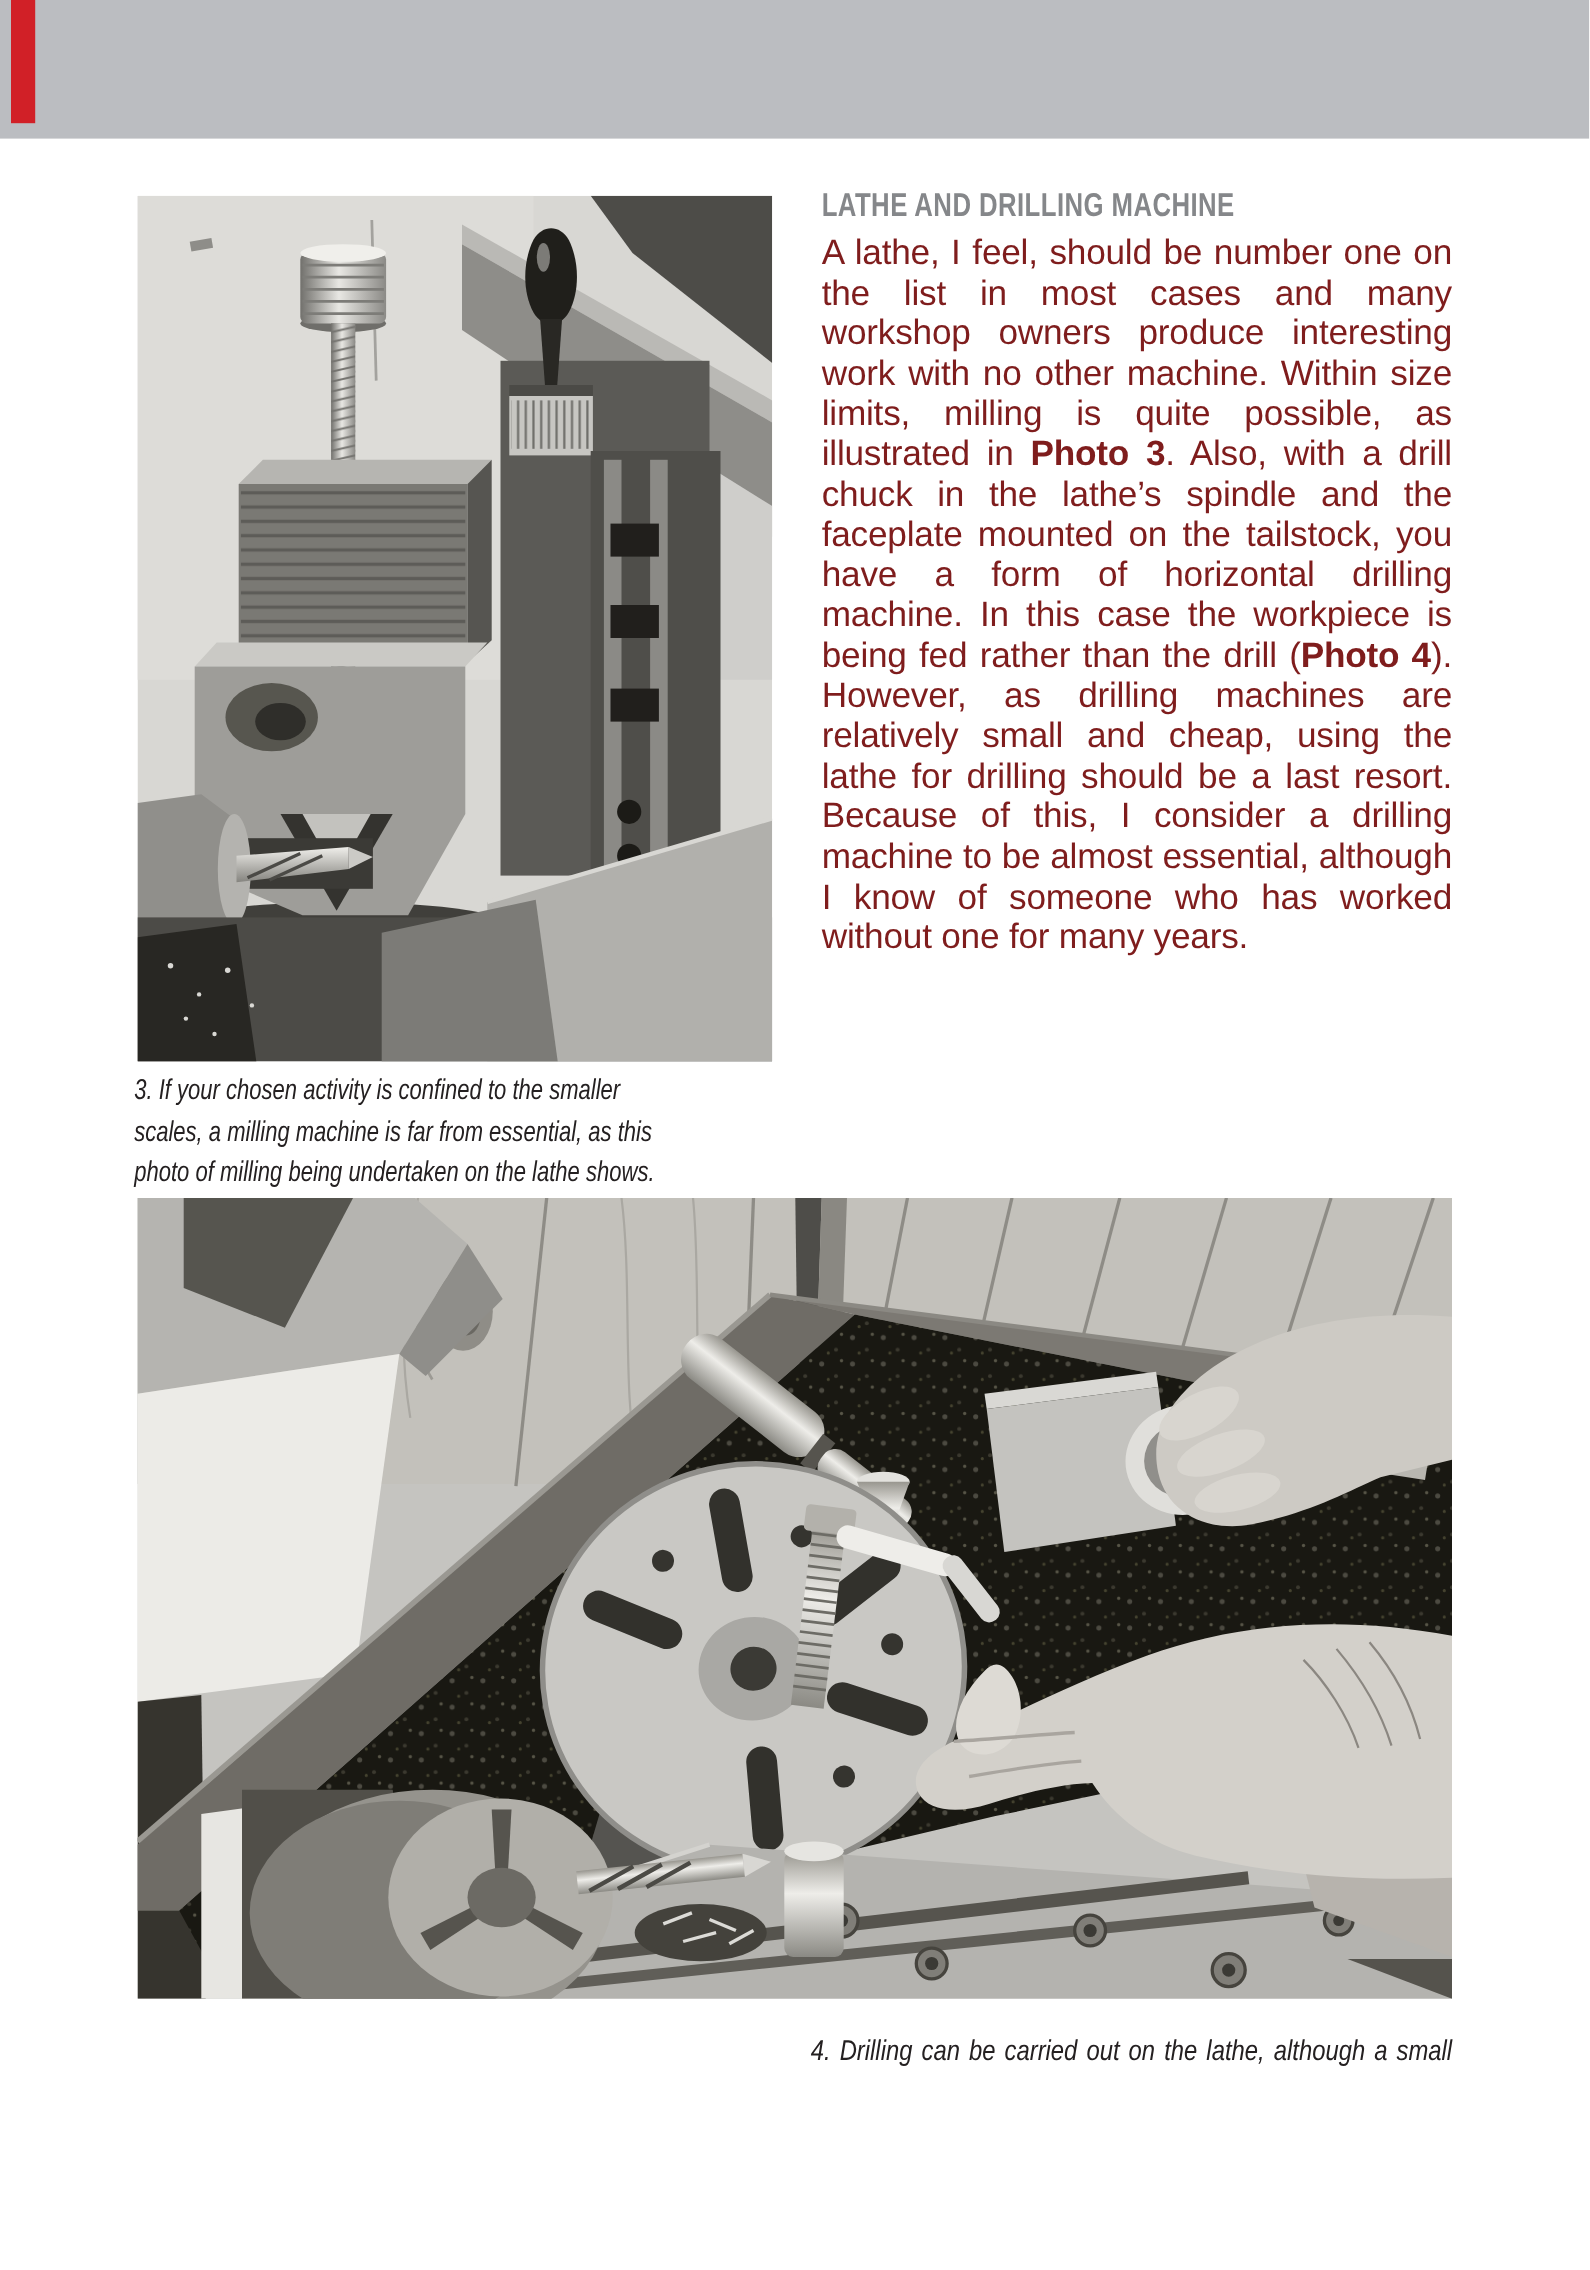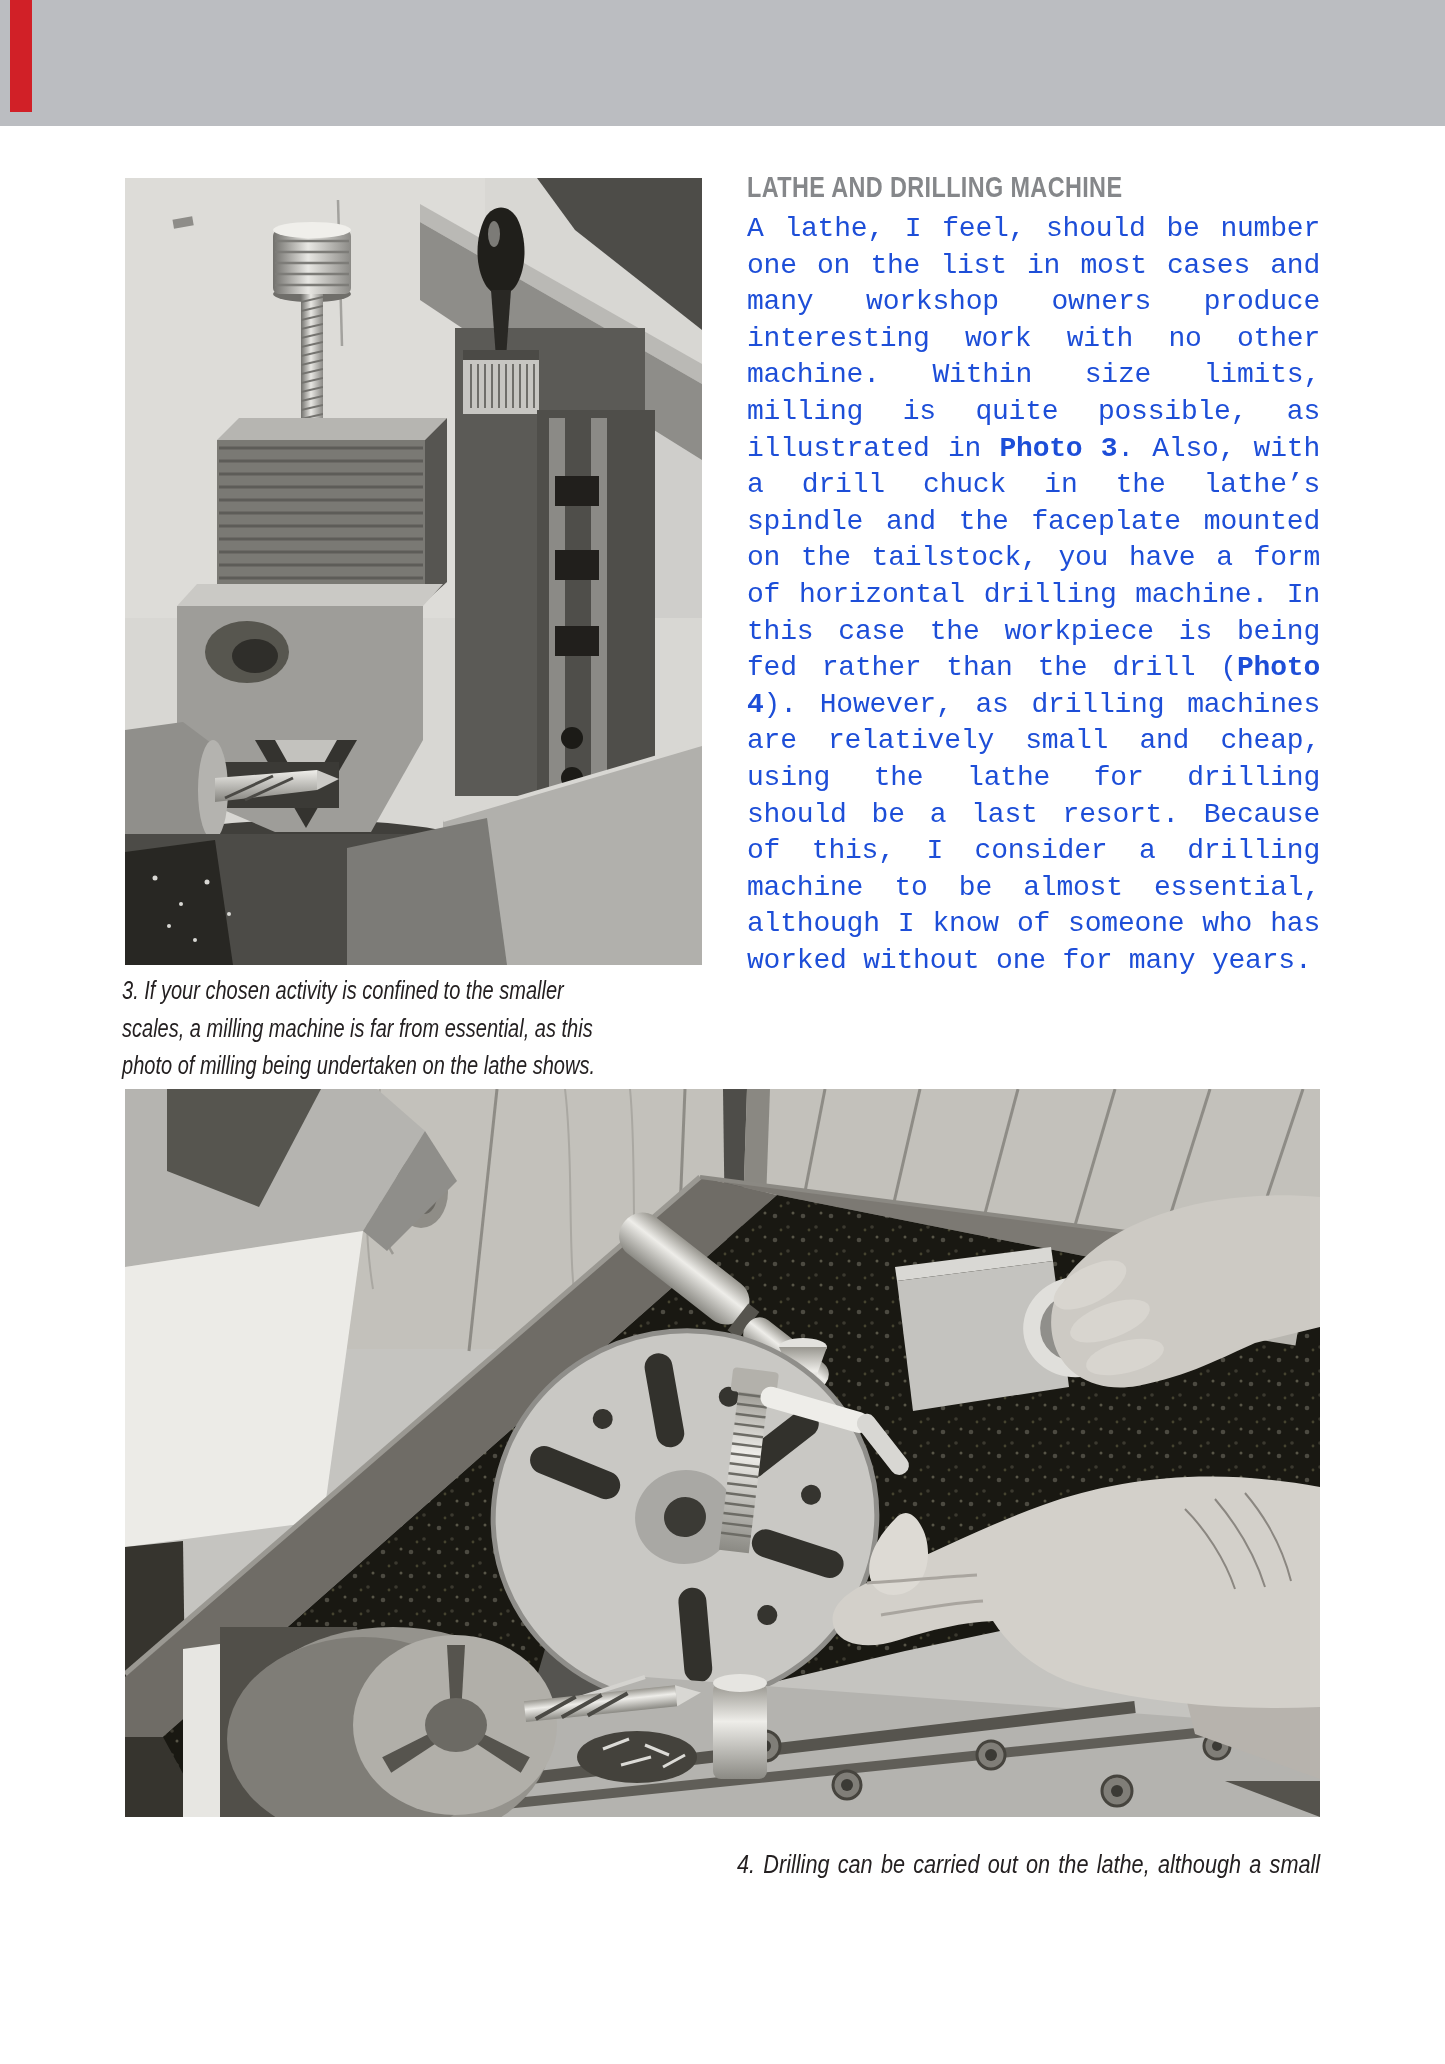--- a/index.html
+++ b/index.html
@@ -6,22 +6,22 @@
   .page{position:relative;width:1445px;height:1888px;background:#ffffff;
         font-family:"Liberation Sans",sans-serif;overflow:hidden;}
   .header-band{position:absolute;left:0;top:0;width:1445px;height:126px;background:#bbbdc1;}
   .chapter-tab{position:absolute;left:10px;top:0;width:22px;height:112px;background:#d12027;}
   .figure3{position:absolute;left:125px;top:178px;width:577px;height:787px;}
   .figure4{position:absolute;left:125px;top:1089px;width:1195px;height:728px;}
   .figure3 svg,.figure4 svg{display:block;width:100%;height:100%;}
   .article{position:absolute;left:747px;top:170px;width:573px;}
   .article h2{margin:0 0 7px 0;font-size:30px;font-weight:bold;color:#85878a;
         white-space:nowrap;transform:scaleX(.78);transform-origin:left center;letter-spacing:.5px;}
-  .article p{margin:0;font-size:28px;line-height:36.6px;color:#1d4ed8;text-align:justify;
-        letter-spacing:-0.2px;font-family:Liberation Mono, monospace;}
+  .article p{margin:0;font-size:32px;line-height:36.6px;color:#7f1d1d;text-align:justify;
+        letter-spacing:-0.2px;}
   .article p b{font-weight:bold;}
   .caption{position:absolute;font-style:italic;font-size:26px;line-height:37.5px;color:#242021;
         transform-origin:left top;}
   .caption3{left:122px;top:972px;width:660px;transform:scaleX(.77);}
   .caption4{left:737px;top:1846px;width:700px;transform:scaleX(.833);text-align:justify;}
   .pgnum{position:absolute;left:88px;top:1982px;font-size:33px;color:#232021;}
   .brand-the{position:absolute;left:116px;top:1969px;font-size:23px;font-weight:bold;color:#232021;
         letter-spacing:.5px;}
   .brand-main{position:absolute;left:168px;top:1964px;font-size:53px;font-weight:bold;color:#232021;
         white-space:nowrap;transform:scaleX(.9);transform-origin:left top;letter-spacing:-1px;}

